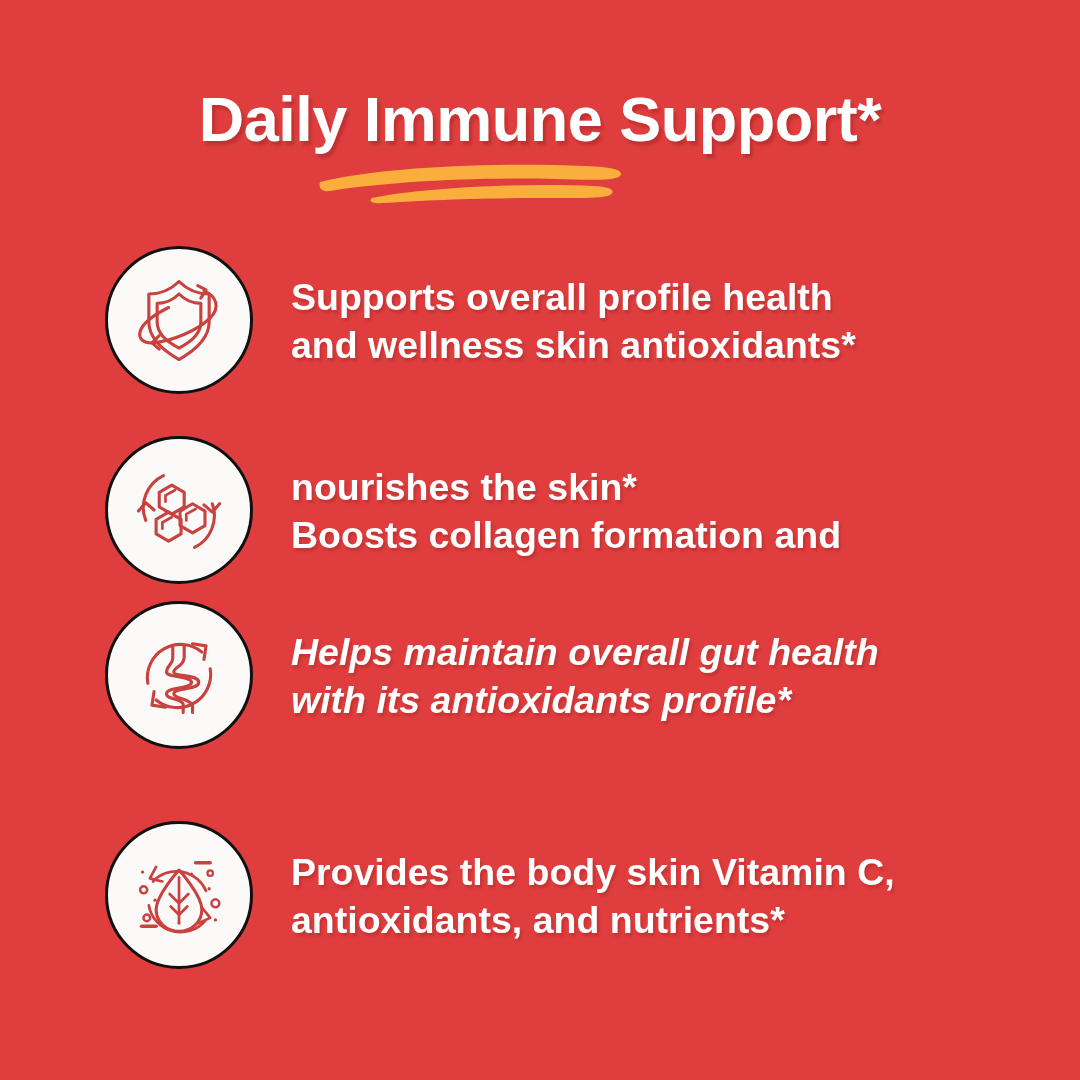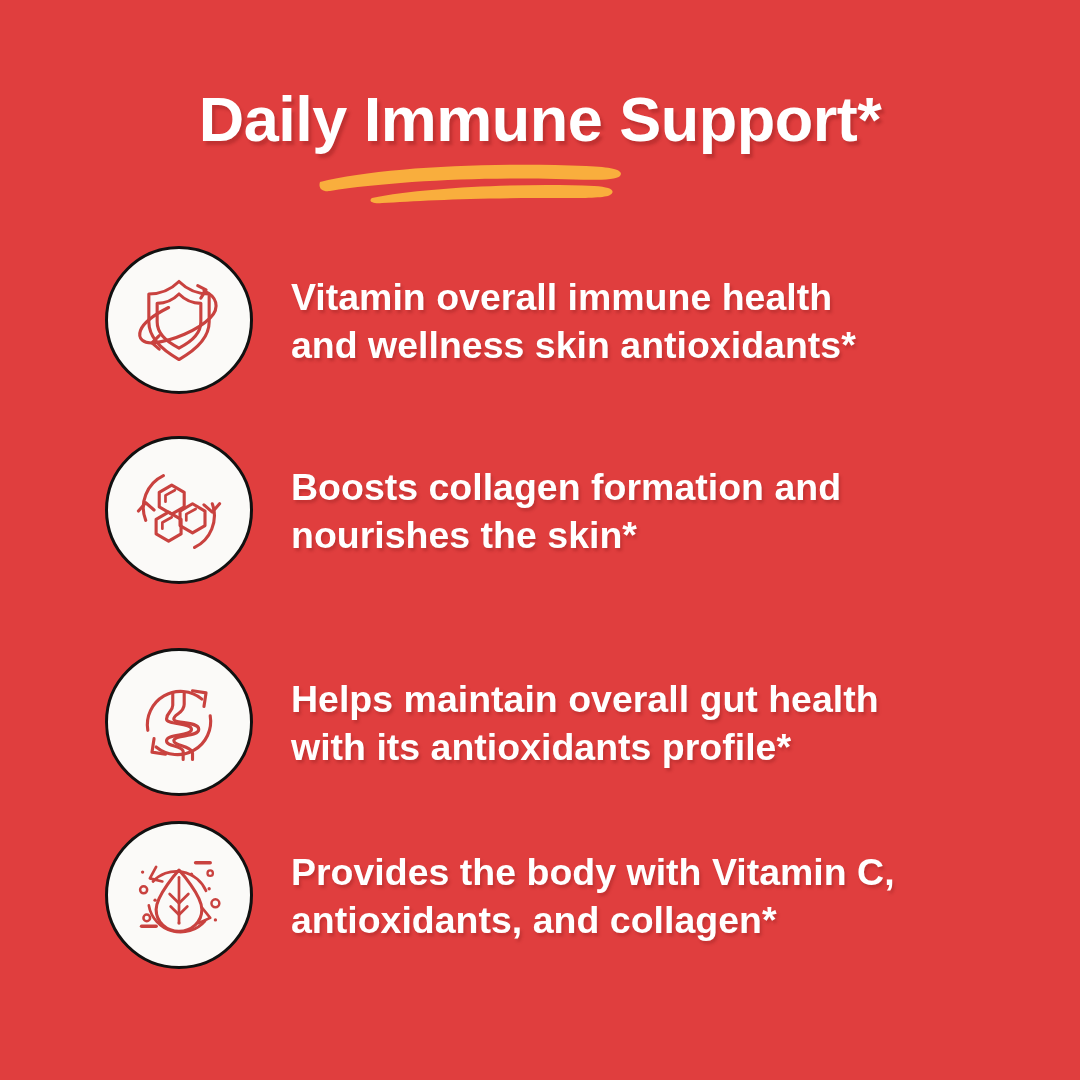--- a/index.html
+++ b/index.html
@@ -62,21 +62,21 @@
     position: absolute;
     left: 0;
     width: 1080px;
     height: 150px;
     display: flex;
     align-items: center;
   }
 
   #row-0 { top: 246px; }
   #row-1 { top: 436px; }
-  #row-2 { top: 648px; }
+  #row-2 { top: 601px; font-style: italic; }
   #row-3 { top: 821px; }
 
   .icon-badge {
     position: absolute;
     left: 105px;
     top: 0;
     width: 148px;
     height: 148px;
     border-radius: 50%;
     background: #FBFAF8;
@@ -137,21 +137,21 @@
 
         <path d="M74 22 C 86 27, 90 38, 80 48 C 68 60, 44 70, 26 72"></path>
         <path d="M26 72 C 16 73, 10 68, 13 60 C 16 52, 28 44, 40 38"></path>
 
         <path d="M68 17 L 76 21 L 71 29"></path>
         <path d="M31 65 L 24 72 L 31 78"></path>
       </svg>
     </div>
 
     <div class="feature-text">
-      <span class="line">Vitamin overall immune health</span>
+      <span class="line">Supports overall profile health</span>
       <span class="line">and wellness skin antioxidants*</span>
     </div>
 
   </div>
 
   <div class="feature-row" id="row-1">
 
     <div class="icon-badge">
       <svg viewBox="0 0 100 100" xmlns="http://www.w3.org/2000/svg" fill="none" stroke="#C9423F" stroke-width="3" stroke-linecap="round" stroke-linejoin="round">
 
@@ -166,22 +166,22 @@
 
         <path d="M18 60 A 34 34 0 0 1 35 17"></path>
         <path d="M82 44 A 34 34 0 0 1 65 86"></path>
 
         <path d="M11 51 L 18 43 L 26 50"></path>
         <path d="M74 45 L 82 52 L 89 44"></path>
       </svg>
     </div>
 
     <div class="feature-text">
+      <span class="line">nourishes the skin*</span>
       <span class="line">Boosts collagen formation and</span>
-      <span class="line">nourishes the skin*</span>
     </div>
 
   </div>
 
   <div class="feature-row" id="row-2">
 
     <div class="icon-badge">
       <svg viewBox="0 0 100 100" xmlns="http://www.w3.org/2000/svg" fill="none" stroke="#C9423F" stroke-width="3" stroke-linecap="round" stroke-linejoin="round">
 
         <path d="M44 22 L 44 34 C 44 40, 38 41, 38 47 C 38 53, 62 50, 62 57 C 62 64, 38 61, 38 68 C 38 74, 52 72, 54 78 L 54 86"></path>
@@ -228,19 +228,19 @@
         <circle cx="62" cy="30" r="1.6" fill="#C9423F" stroke="none"></circle>
         <circle cx="79" cy="44" r="1.6" fill="#C9423F" stroke="none"></circle>
         <circle cx="27" cy="55" r="1.6" fill="#C9423F" stroke="none"></circle>
         <circle cx="85" cy="74" r="1.6" fill="#C9423F" stroke="none"></circle>
         <path d="M66 19 L 80 19" stroke-width="3.4"></path>
         <path d="M14 80 L 28 80" stroke-width="3.4"></path>
       </svg>
     </div>
 
     <div class="feature-text">
-      <span class="line">Provides the body with Vitamin C,</span>
-      <span class="line">antioxidants, and collagen*</span>
+      <span class="line">Provides the body skin Vitamin C,</span>
+      <span class="line">antioxidants, and nutrients*</span>
     </div>
 
   </div>
 
 </div>
 
 </body></html>

